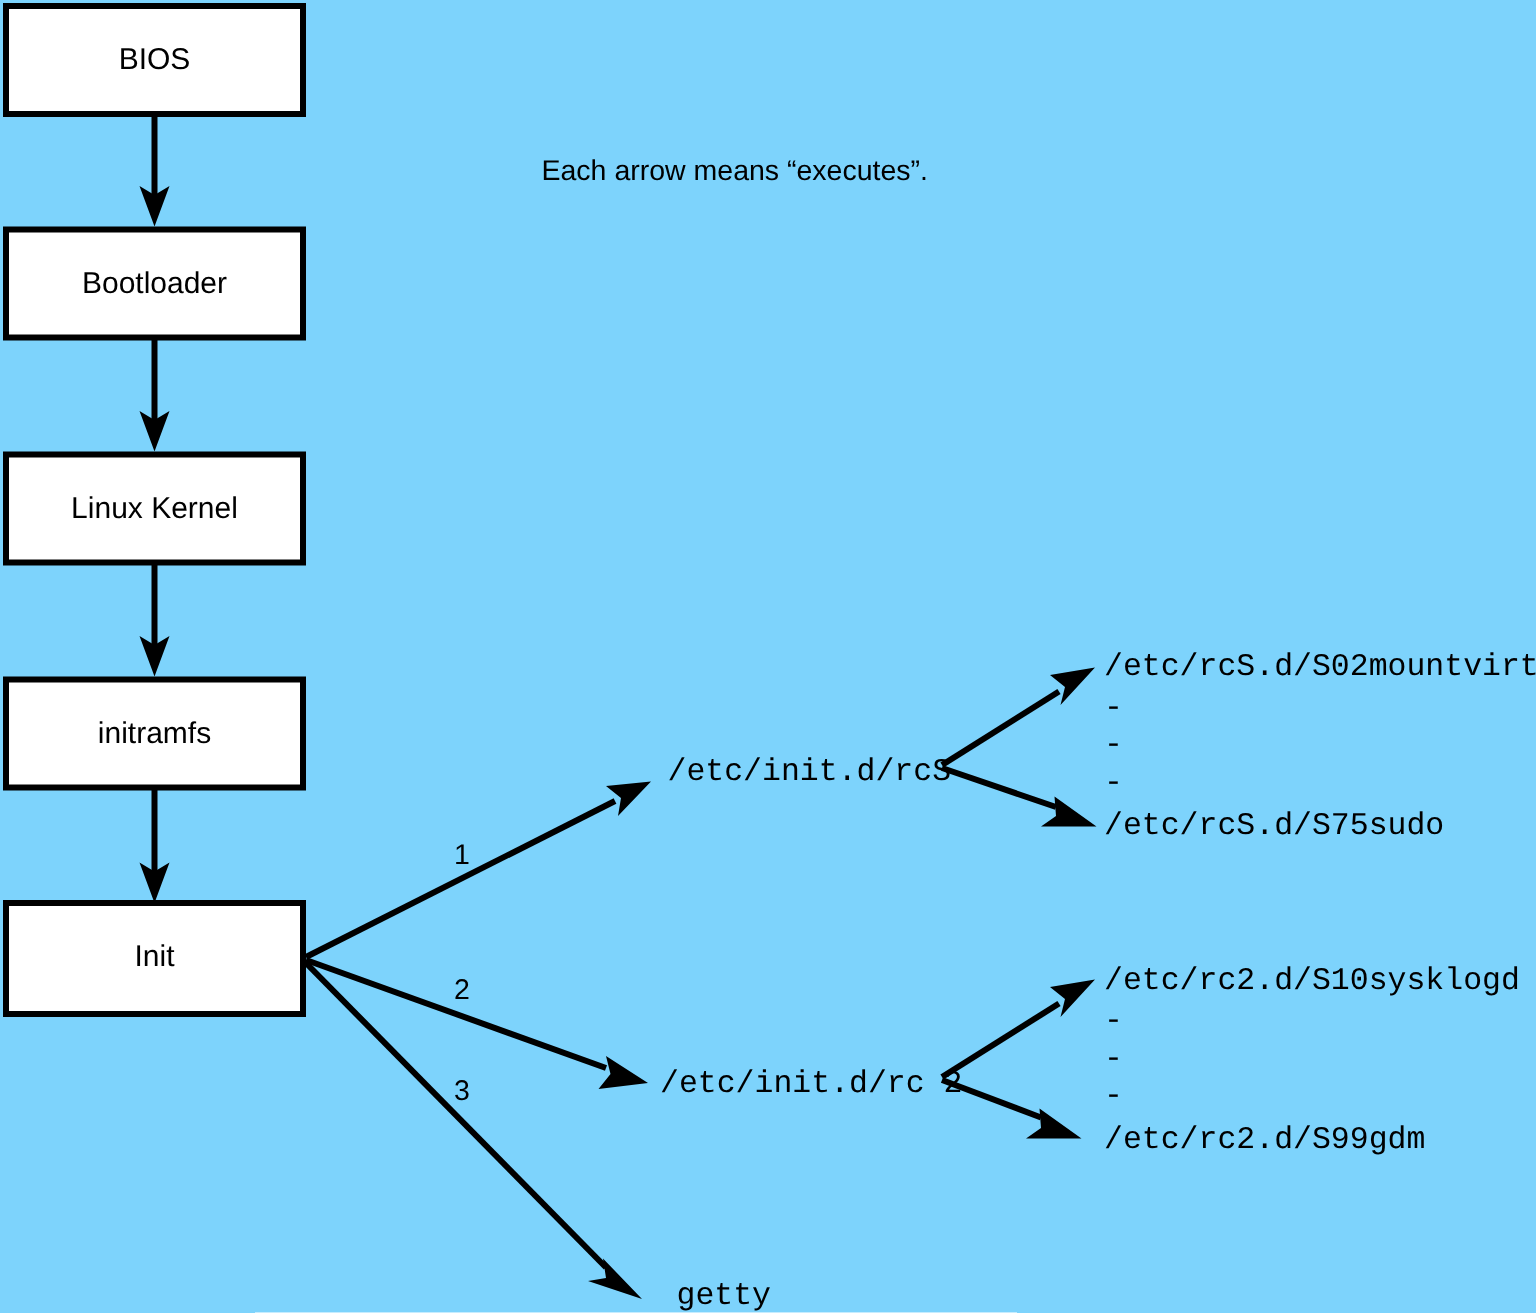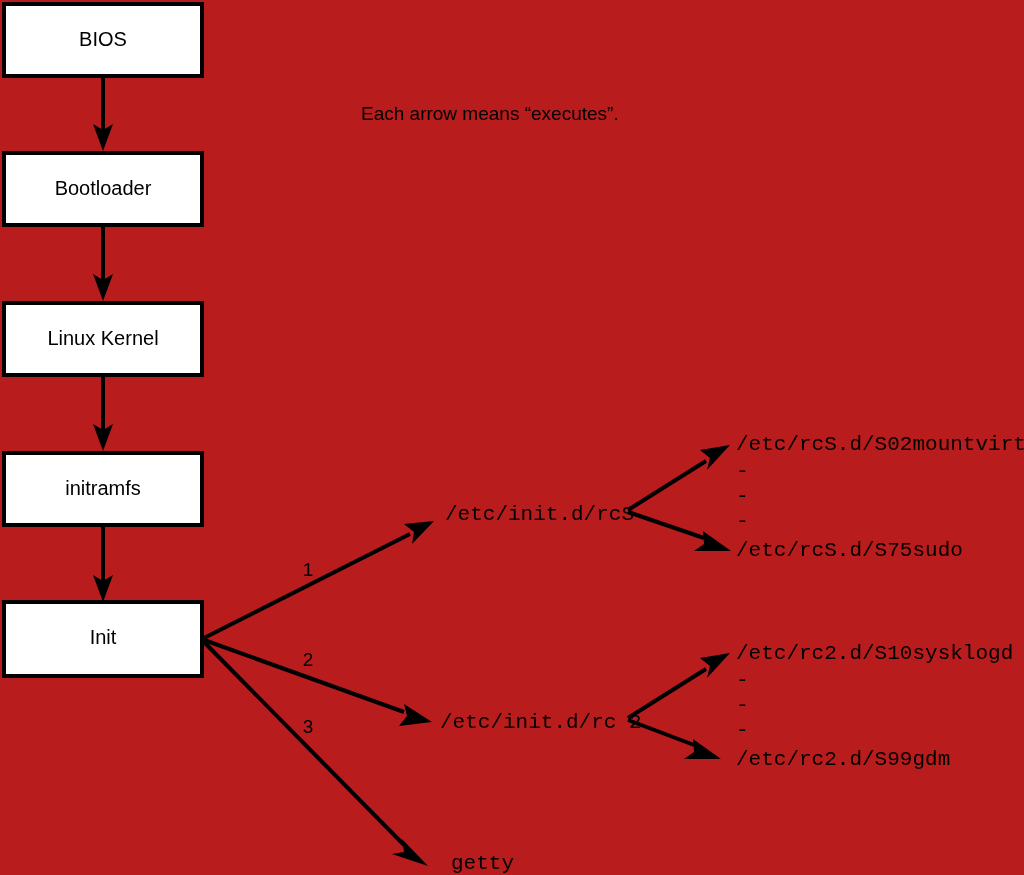--- a/index.html
+++ b/index.html
@@ -11,21 +11,21 @@
   body {
     width: 1024px;
     height: 875px;
     overflow: hidden;
     font-family: "Liberation Sans", sans-serif;
   }
   #diagram-root {
     position: relative;
     width: 1024px;
     height: 875px;
-    background: #b91c1c;
+    background: #7dd3fc;
   }
   svg#boot-diagram {
     display: block;
     width: 1024px;
     height: 875px;
   }
   .node-box {
     fill: #ffffff;
     stroke: #000000;
     stroke-width: 4;

